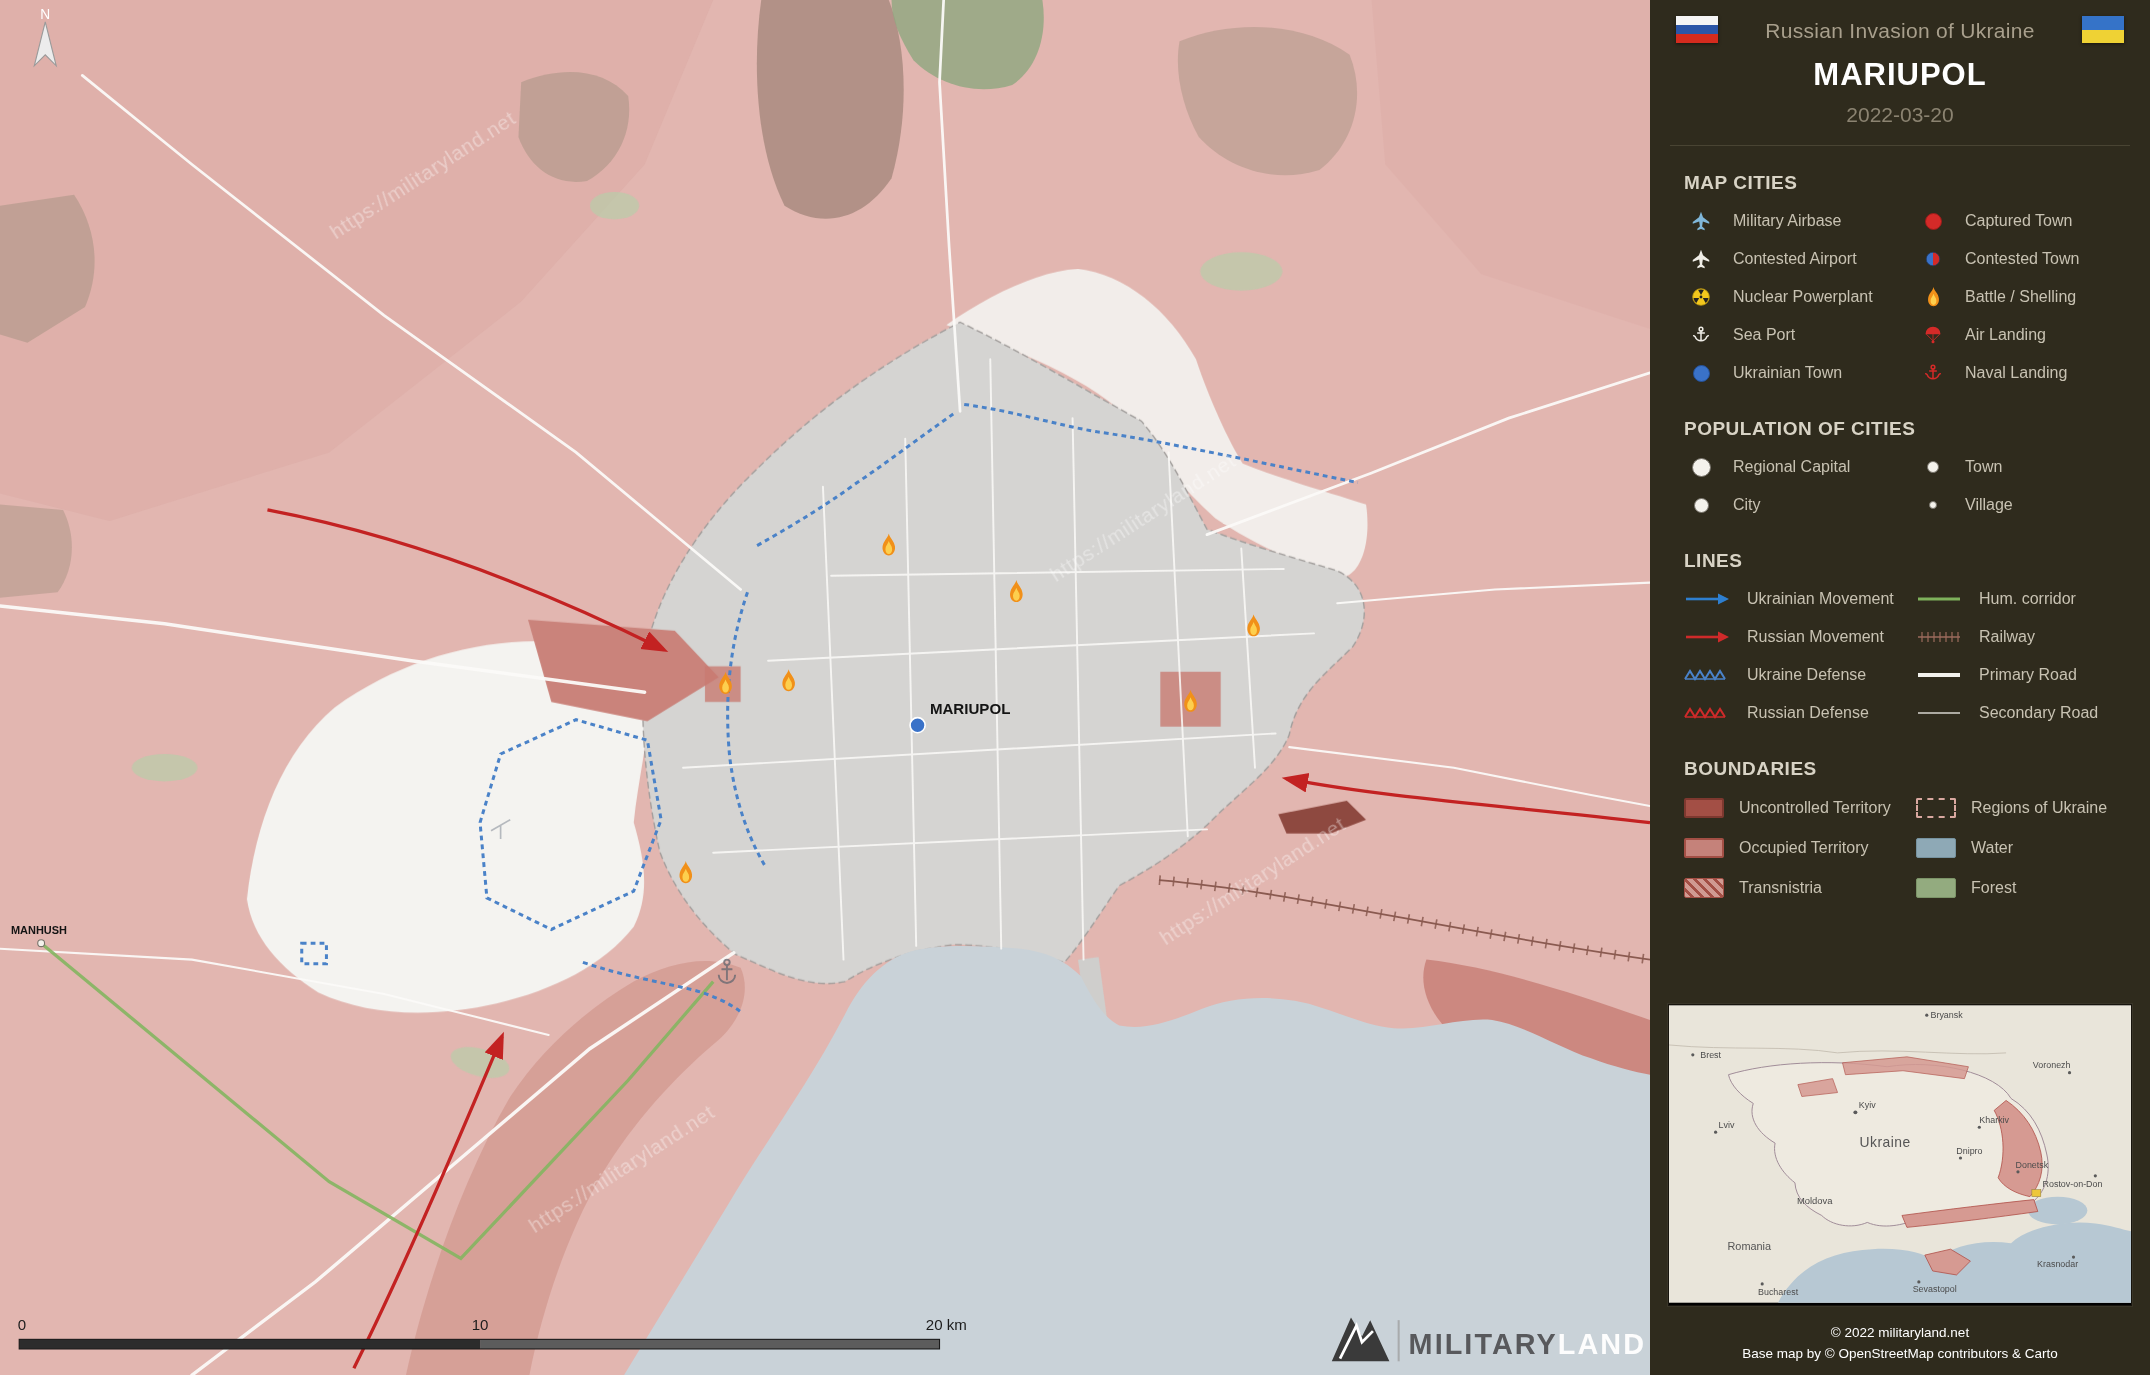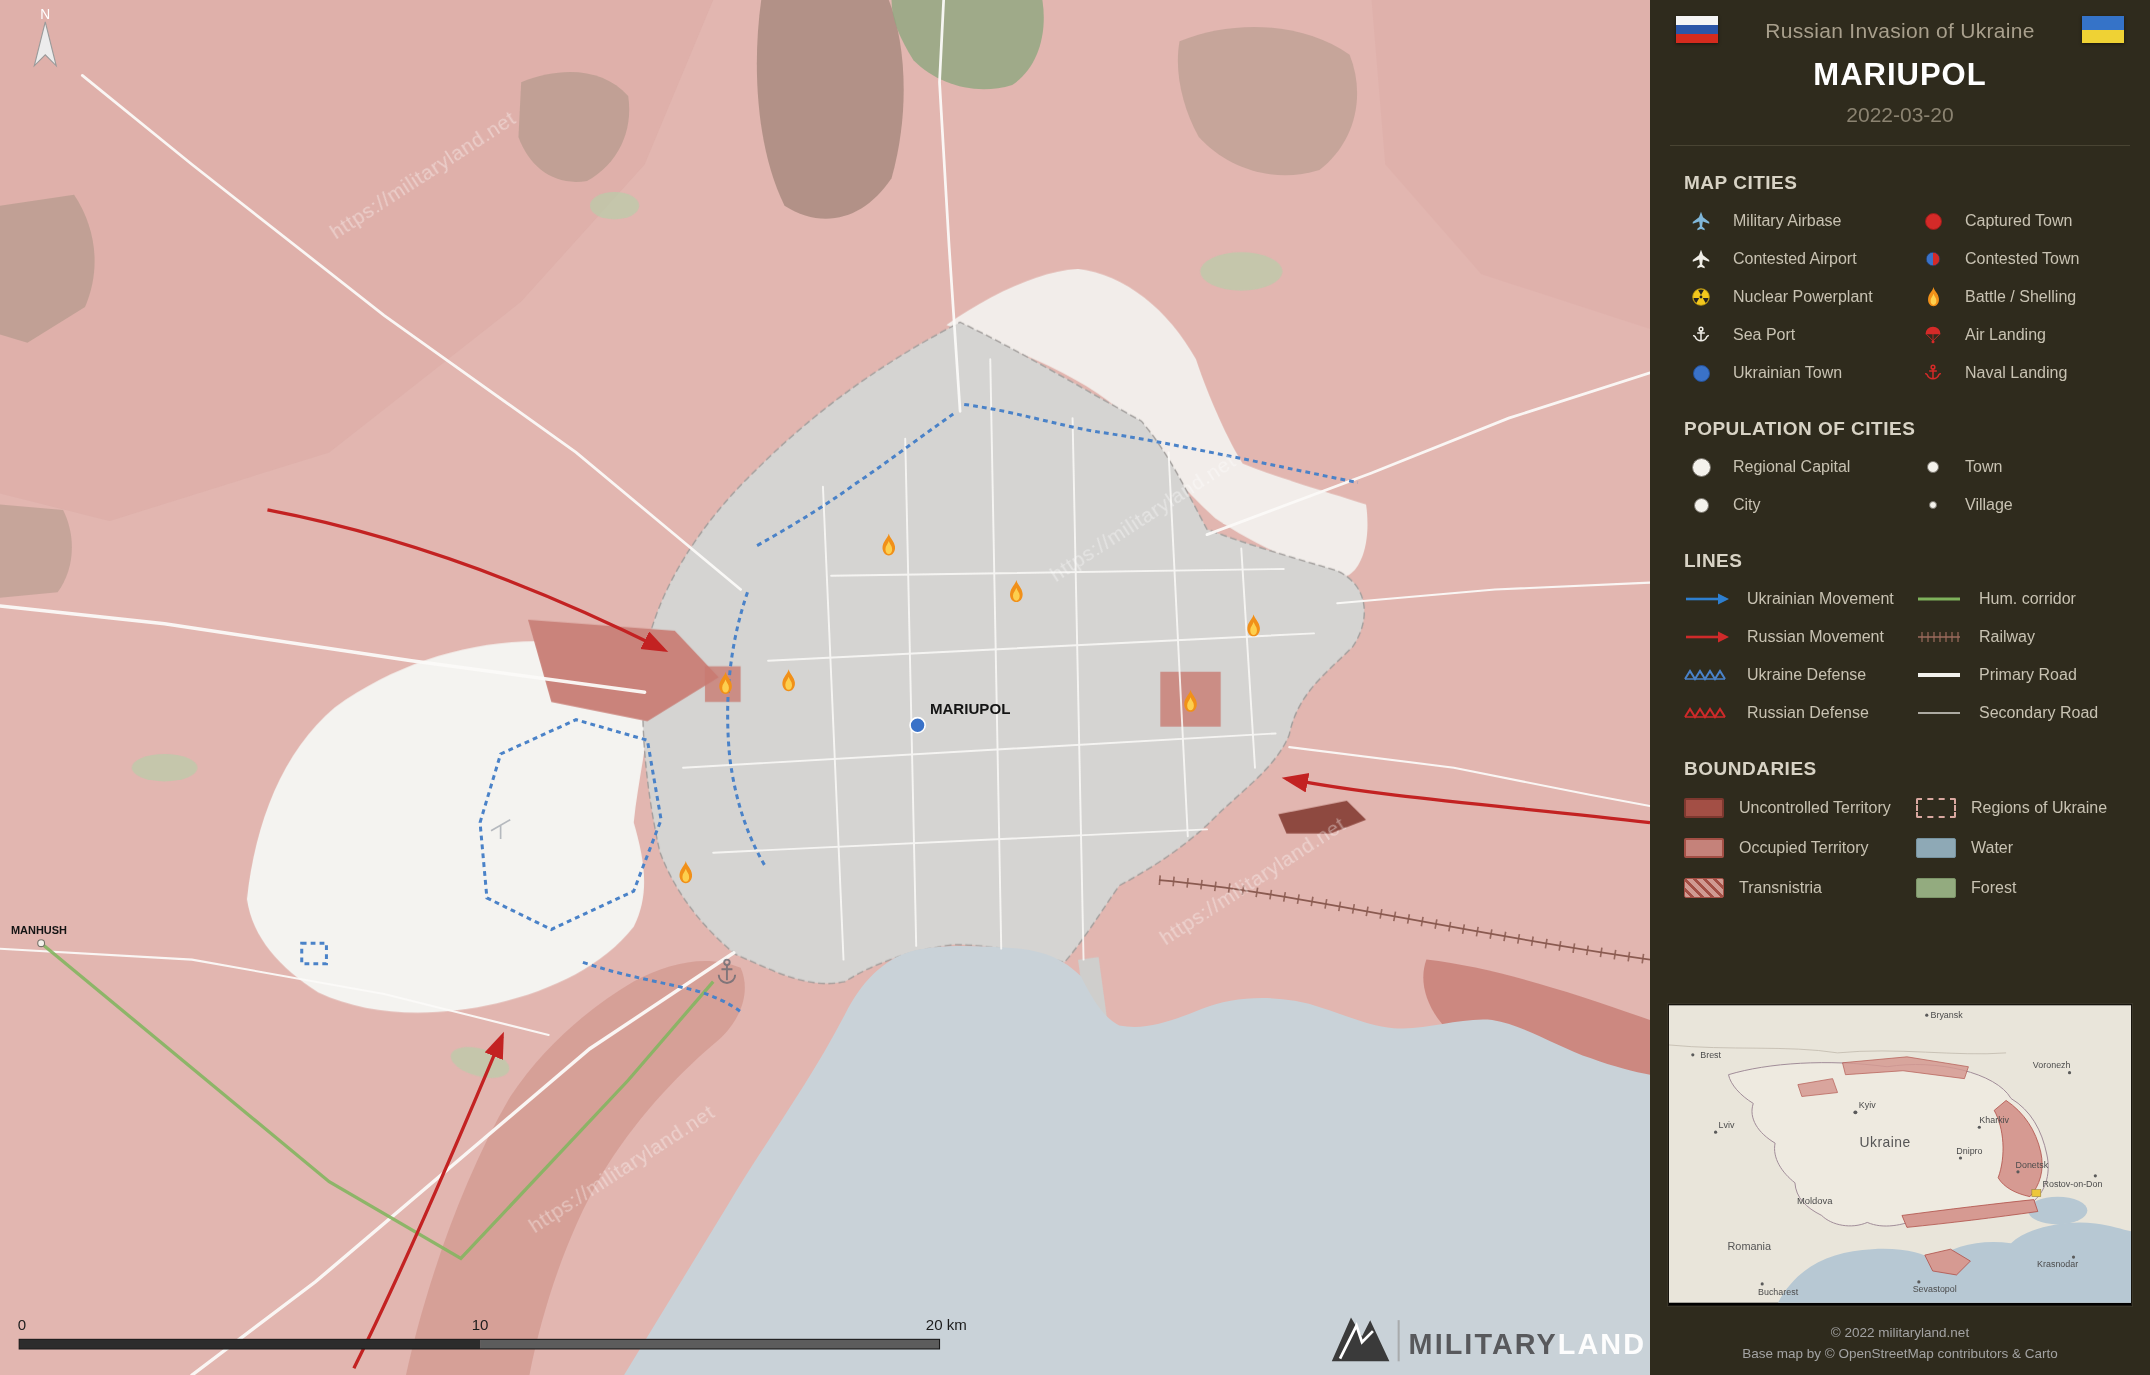--- a/index.html
+++ b/index.html
@@ -50,21 +50,21 @@
   .sw-occupied{background:#c5827a;border:2px solid #a34f45;}
   .sw-transnistria{background:repeating-linear-gradient(45deg,#d09a92 0 4px,#a34f45 4px 7px);border:1px solid #a34f45;}
   .sw-regions{background:transparent;border:2px dashed #d9a8a0;}
   .sw-water{background:#8ea9b6;border:1px solid #76929f;}
   .sw-forest{background:#93ab7f;border:1px solid #7c9468;}
 
   #minimap{
     width:462px;height:300px;margin:96px auto 0 auto;border:1px solid #17140d;
     background:#000000;position:relative;box-shadow:0 0 0 1px rgba(255,255,255,.05);
   }
-  .sb-footer{margin-top:16px;text-align:center;font-size:13.5px;color:#a3a3a3;line-height:21px;}
+  .sb-footer{margin-top:16px;text-align:center;font-size:13.5px;color:#ffffff;line-height:21px;}
 </style>
 </head>
 <body>
 
 <div id="map-area">
 <svg width="1650" height="1375" viewBox="0 0 1203 1003" preserveAspectRatio="none">
   <defs>
     <marker id="arrowR" markerWidth="9" markerHeight="8" refX="6.5" refY="3" orient="auto" markerUnits="strokeWidth">
       <path d="M0,0 L8,3 L0,6 Z" fill="#c32222"></path>
     </marker>

